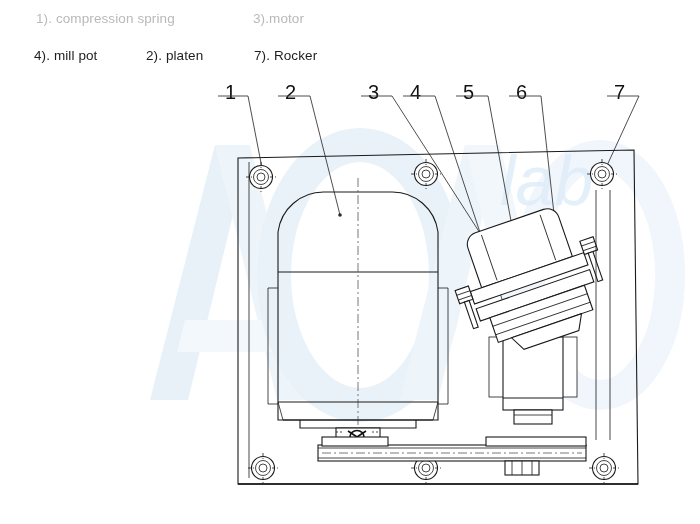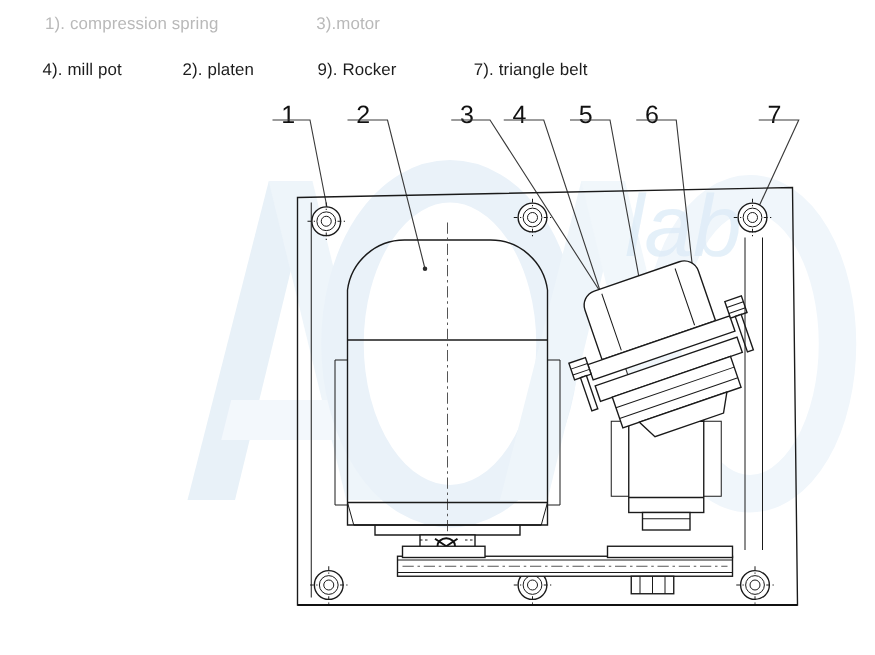--- a/index.html
+++ b/index.html
@@ -71,22 +71,21 @@
   </svg>
 
   <div class="legend">
     <div class="legend-row r1">
       <span class="legend-item" style="left:36px">1). compression spring</span>
       <span class="legend-item" style="left:253px">3).motor</span>
     </div>
     <div class="legend-row r2">
       <span class="legend-item" style="left:34px">4). mill pot</span>
       <span class="legend-item" style="left:146px">2). platen</span>
-      <span class="legend-item" style="left:254px">9). Rocker</span>
-      <span class="legend-item" style="left:379px">7). triangle belt</span>
+      <span class="legend-item" style="left:254px">7). Rocker</span>
     </div>
   </div>
 
   <span class="callout" style="left:225px;top:82px">1</span>
   <span class="callout" style="left:285px;top:82px">2</span>
   <span class="callout" style="left:368px;top:82px">3</span>
   <span class="callout" style="left:410px;top:82px">4</span>
   <span class="callout" style="left:463px;top:82px">5</span>
   <span class="callout" style="left:516px;top:82px">6</span>
   <span class="callout" style="left:614px;top:82px">7</span>

